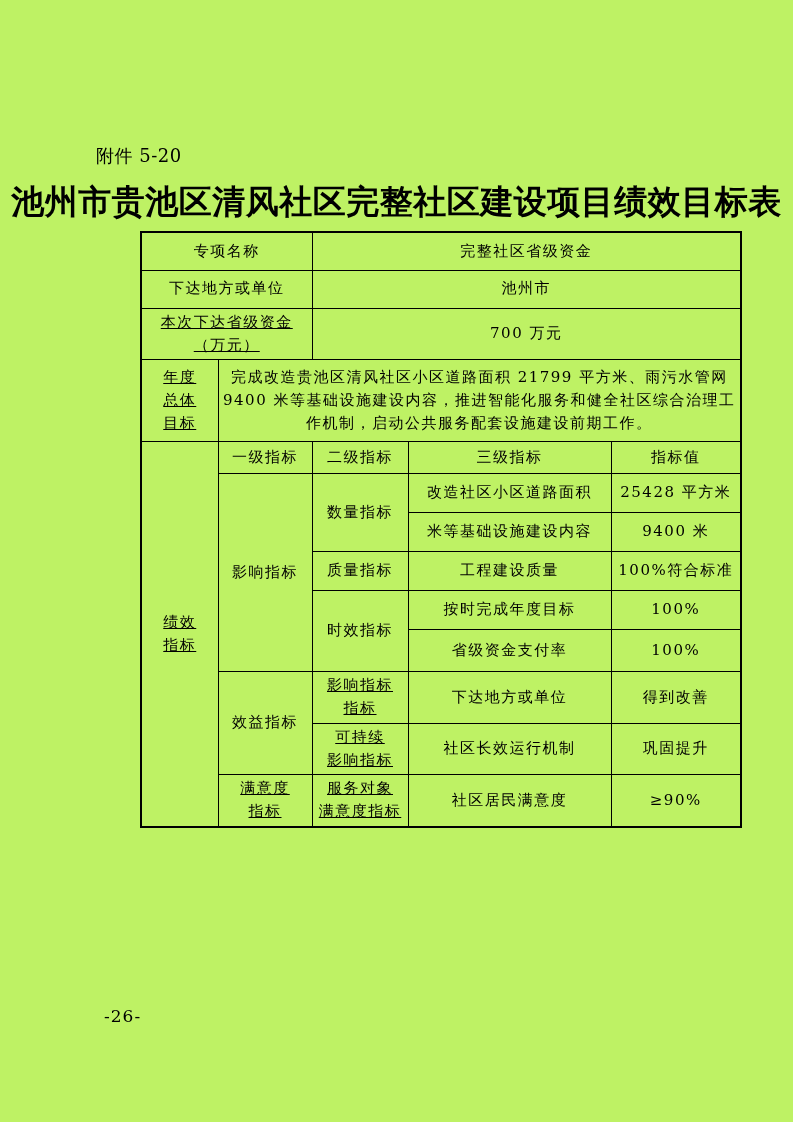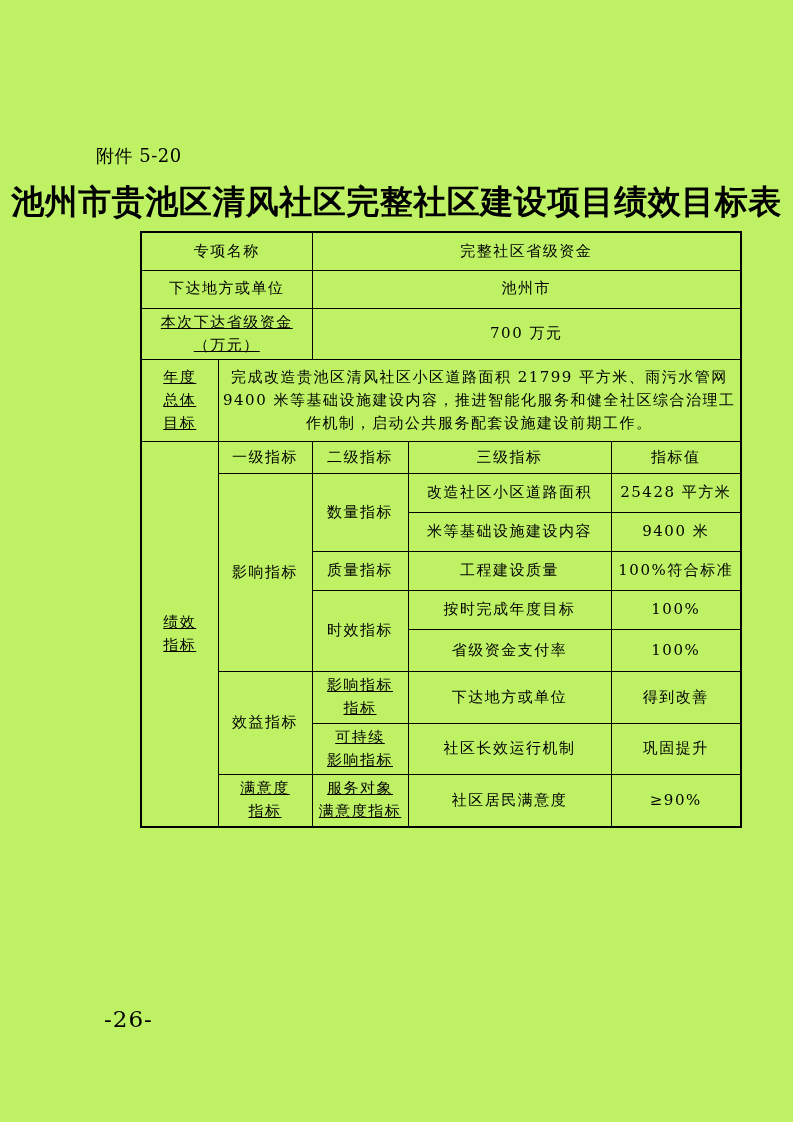--- a/index.html
+++ b/index.html
@@ -63,21 +63,21 @@
     text-align: justify;
     text-justify: inter-ideograph;
     letter-spacing: 0.3px;
     line-height: 27px;
     padding: 4px 10px 4px 11px;
   }
   .page-number {
     position: absolute;
     left: 104px;
     top: 1006px;
-    font-size: 23px;
+    font-size: 17px;
     letter-spacing: 1px;
   }
 </style>
 </head>
 <body>
 
 <div class="page">
 
   <div class="attachment-label">附件 5-20</div>
 

